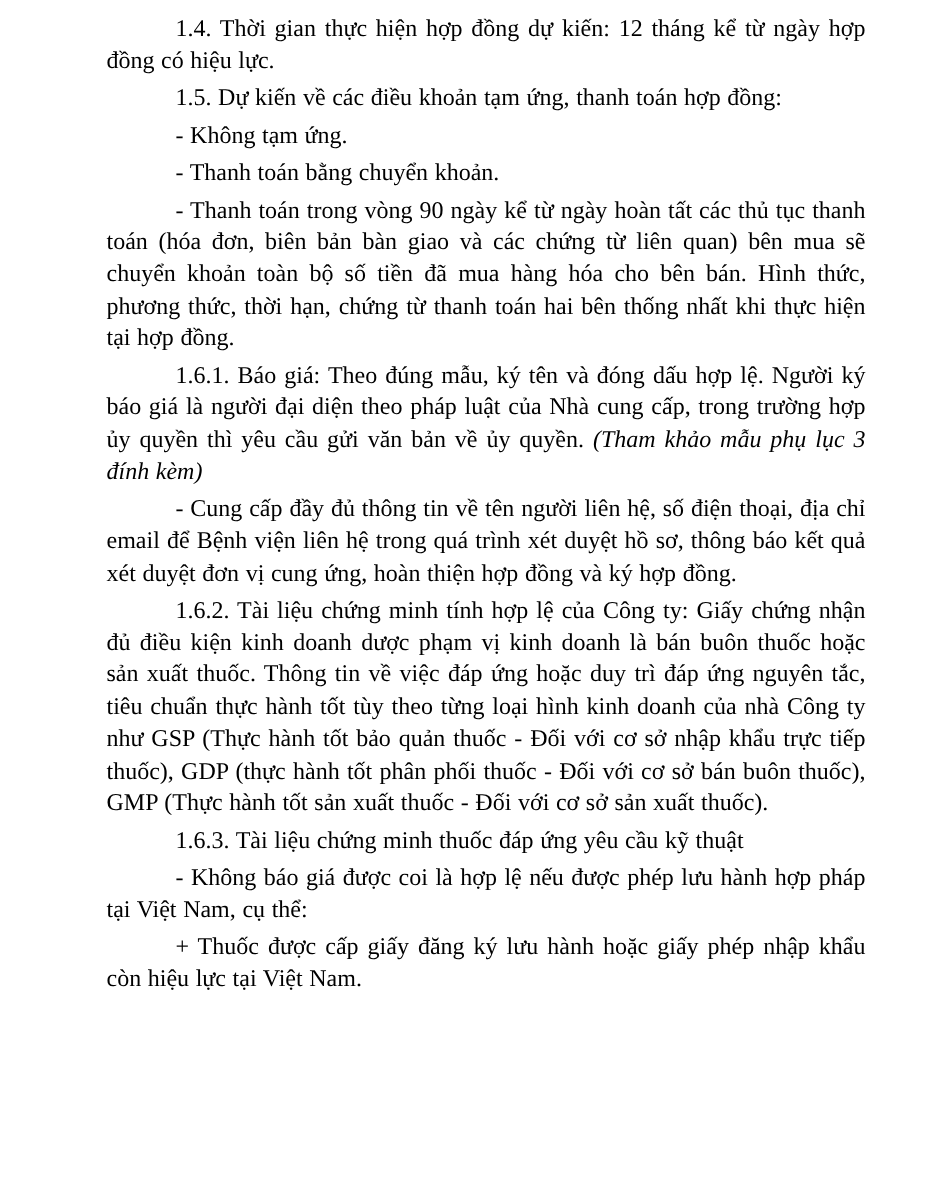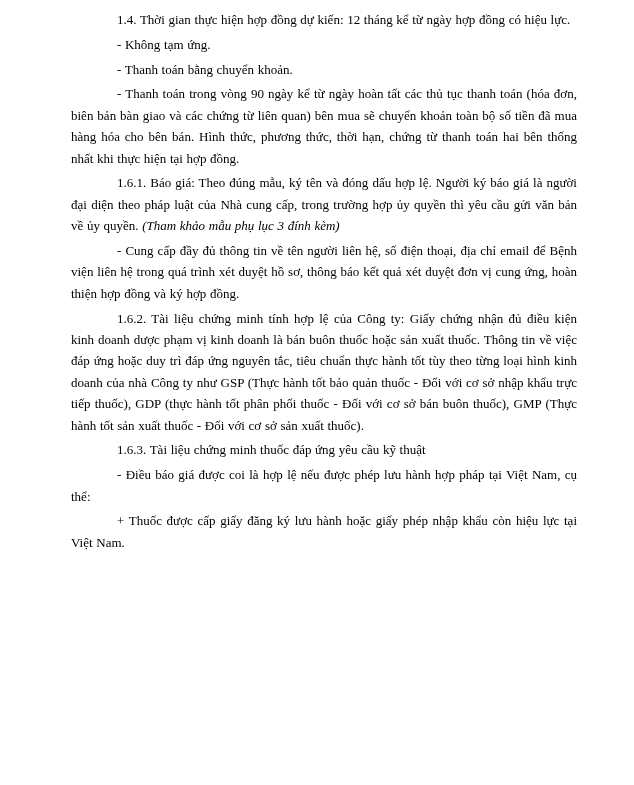--- a/index.html
+++ b/index.html
@@ -13,44 +13,45 @@
     overflow: hidden;
   }
   .page {
     box-sizing: border-box;
     width: 634px;
     height: 785px;
     padding: 9px 57px 0 71px;
     background: #ffffff;
     color: #000000;
     font-family: "Liberation Serif", "DejaVu Serif", serif;
-    font-size: 13px;
+    font-size: 16px;
     line-height: 21.4px;
     overflow: hidden;
   }
   p.para {
     margin: 0 0 3.4px 0;
     text-align: justify;
     text-indent: 46px;
     word-spacing: 0.4px;
   }
   .run-italic {
     font-style: italic;
   }
 </style>
 </head>
 <body>
 
 <div class="page">
   <div id="paragraphs">
       <p class="para"><span class="run">1.4. Thời gian thực hiện hợp đồng dự kiến: 12 tháng kể từ ngày hợp đồng có hiệu lực.</span></p>
+      <p class="para"><span class="run">1.5. Dự kiến về các điều khoản tạm ứng, thanh toán hợp đồng:</span></p>
       <p class="para"><span class="run">- Không tạm ứng.</span></p>
       <p class="para"><span class="run">- Thanh toán bằng chuyển khoản.</span></p>
       <p class="para"><span class="run">- Thanh toán trong vòng 90 ngày kể từ ngày hoàn tất các thủ tục thanh toán (hóa đơn, biên bản bàn giao và các chứng từ liên quan) bên mua sẽ chuyển khoản toàn bộ số tiền đã mua hàng hóa cho bên bán. Hình thức, phương thức, thời hạn, chứng từ thanh toán hai bên thống nhất khi thực hiện tại hợp đồng.</span></p>
       <p class="para"><span class="run">1.6.1. Báo giá: Theo đúng mẫu, ký tên và đóng dấu hợp lệ. Người ký báo giá là người đại diện theo pháp luật của Nhà cung cấp, trong trường hợp ủy quyền thì yêu cầu gửi văn bản về ủy quyền. </span><span class="run-italic">(Tham khảo mẫu phụ lục 3 đính kèm)</span></p>
       <p class="para"><span class="run">- Cung cấp đầy đủ thông tin về tên người liên hệ, số điện thoại, địa chỉ email để Bệnh viện liên hệ trong quá trình xét duyệt hồ sơ, thông báo kết quả xét duyệt đơn vị cung ứng, hoàn thiện hợp đồng và ký hợp đồng.</span></p>
       <p class="para"><span class="run">1.6.2. Tài liệu chứng minh tính hợp lệ của Công ty: Giấy chứng nhận đủ điều kiện kinh doanh dược phạm vị kinh doanh là bán buôn thuốc hoặc sản xuất thuốc. Thông tin về việc đáp ứng hoặc duy trì đáp ứng nguyên tắc, tiêu chuẩn thực hành tốt tùy theo từng loại hình kinh doanh của nhà Công ty như GSP (Thực hành tốt bảo quản thuốc - Đối với cơ sở nhập khẩu trực tiếp thuốc), GDP (thực hành tốt phân phối thuốc - Đối với cơ sở bán buôn thuốc), GMP (Thực hành tốt sản xuất thuốc - Đối với cơ sở sản xuất thuốc).</span></p>
       <p class="para"><span class="run">1.6.3. Tài liệu chứng minh thuốc đáp ứng yêu cầu kỹ thuật</span></p>
-      <p class="para"><span class="run">- Điều báo giá được coi là hợp lệ nếu được phép lưu hành hợp pháp tại Việt Nam, cụ thể:</span></p>
+      <p class="para"><span class="run">- Không báo giá được coi là hợp lệ nếu được phép lưu hành hợp pháp tại Việt Nam, cụ thể:</span></p>
       <p class="para"><span class="run">+ Thuốc được cấp giấy đăng ký lưu hành hoặc giấy phép nhập khẩu còn hiệu lực tại Việt Nam.</span></p>
       <p class="para"></p>
     </div>
 </div>
 
 </body></html>

